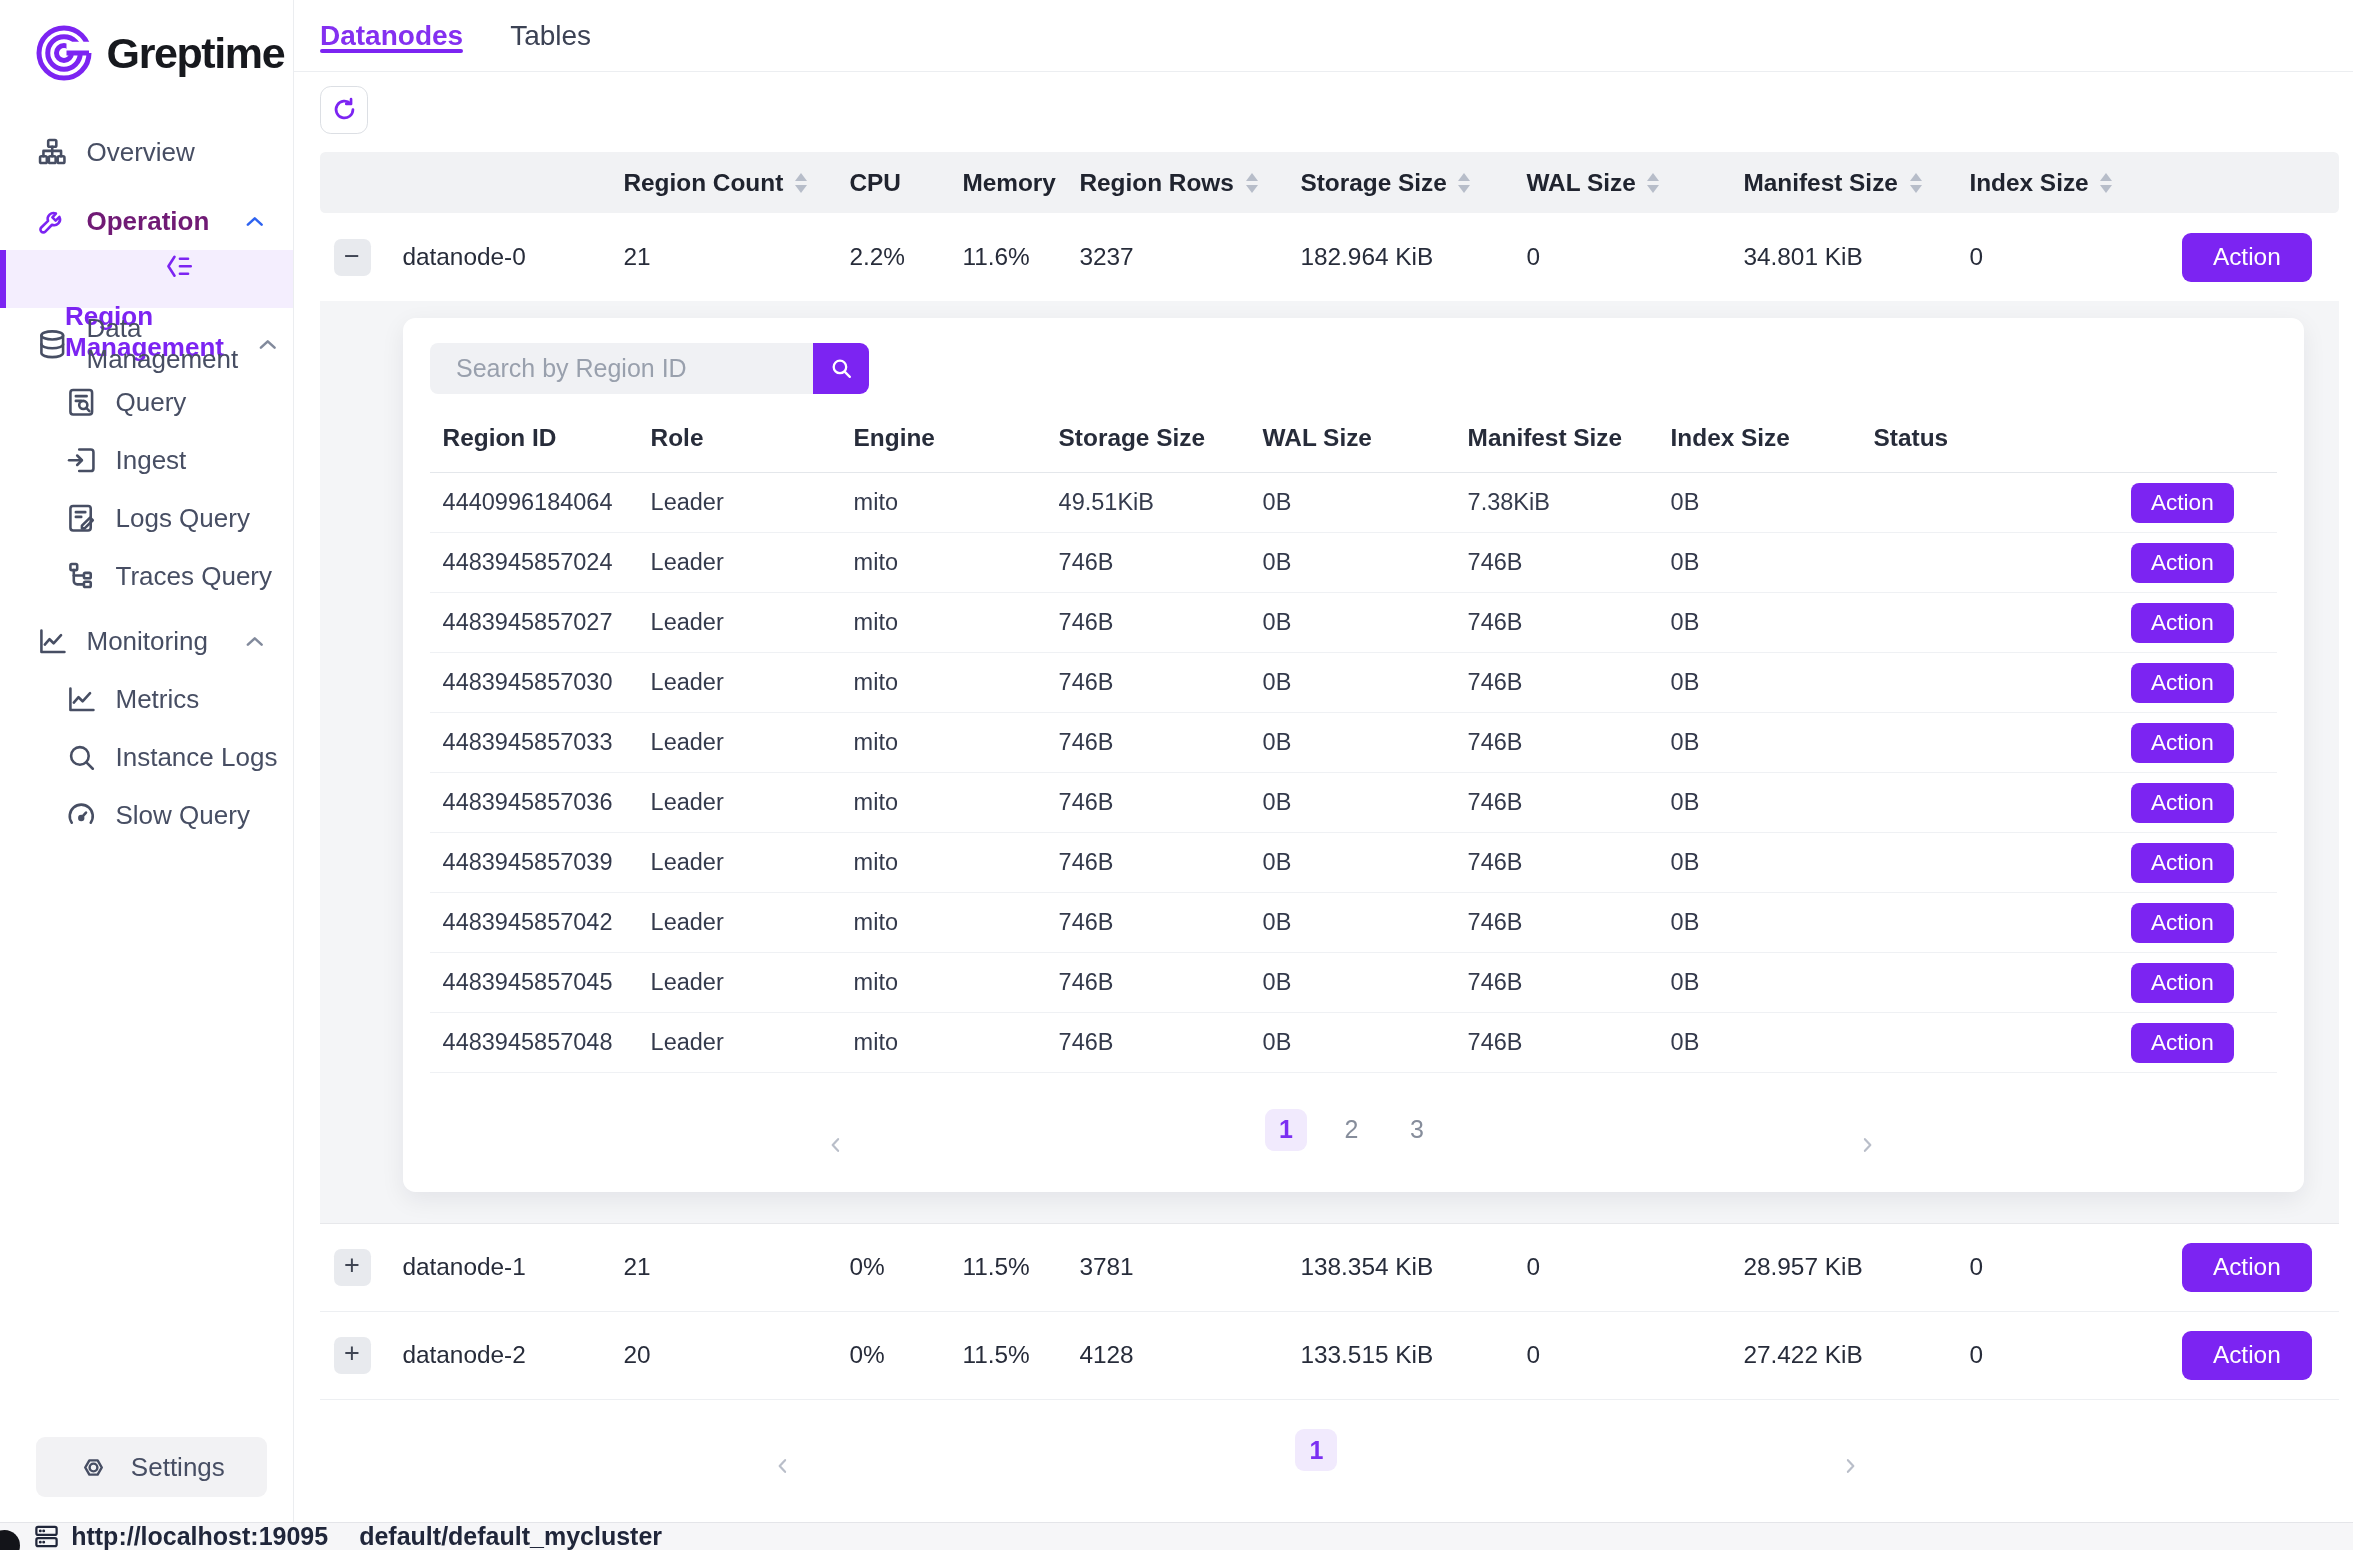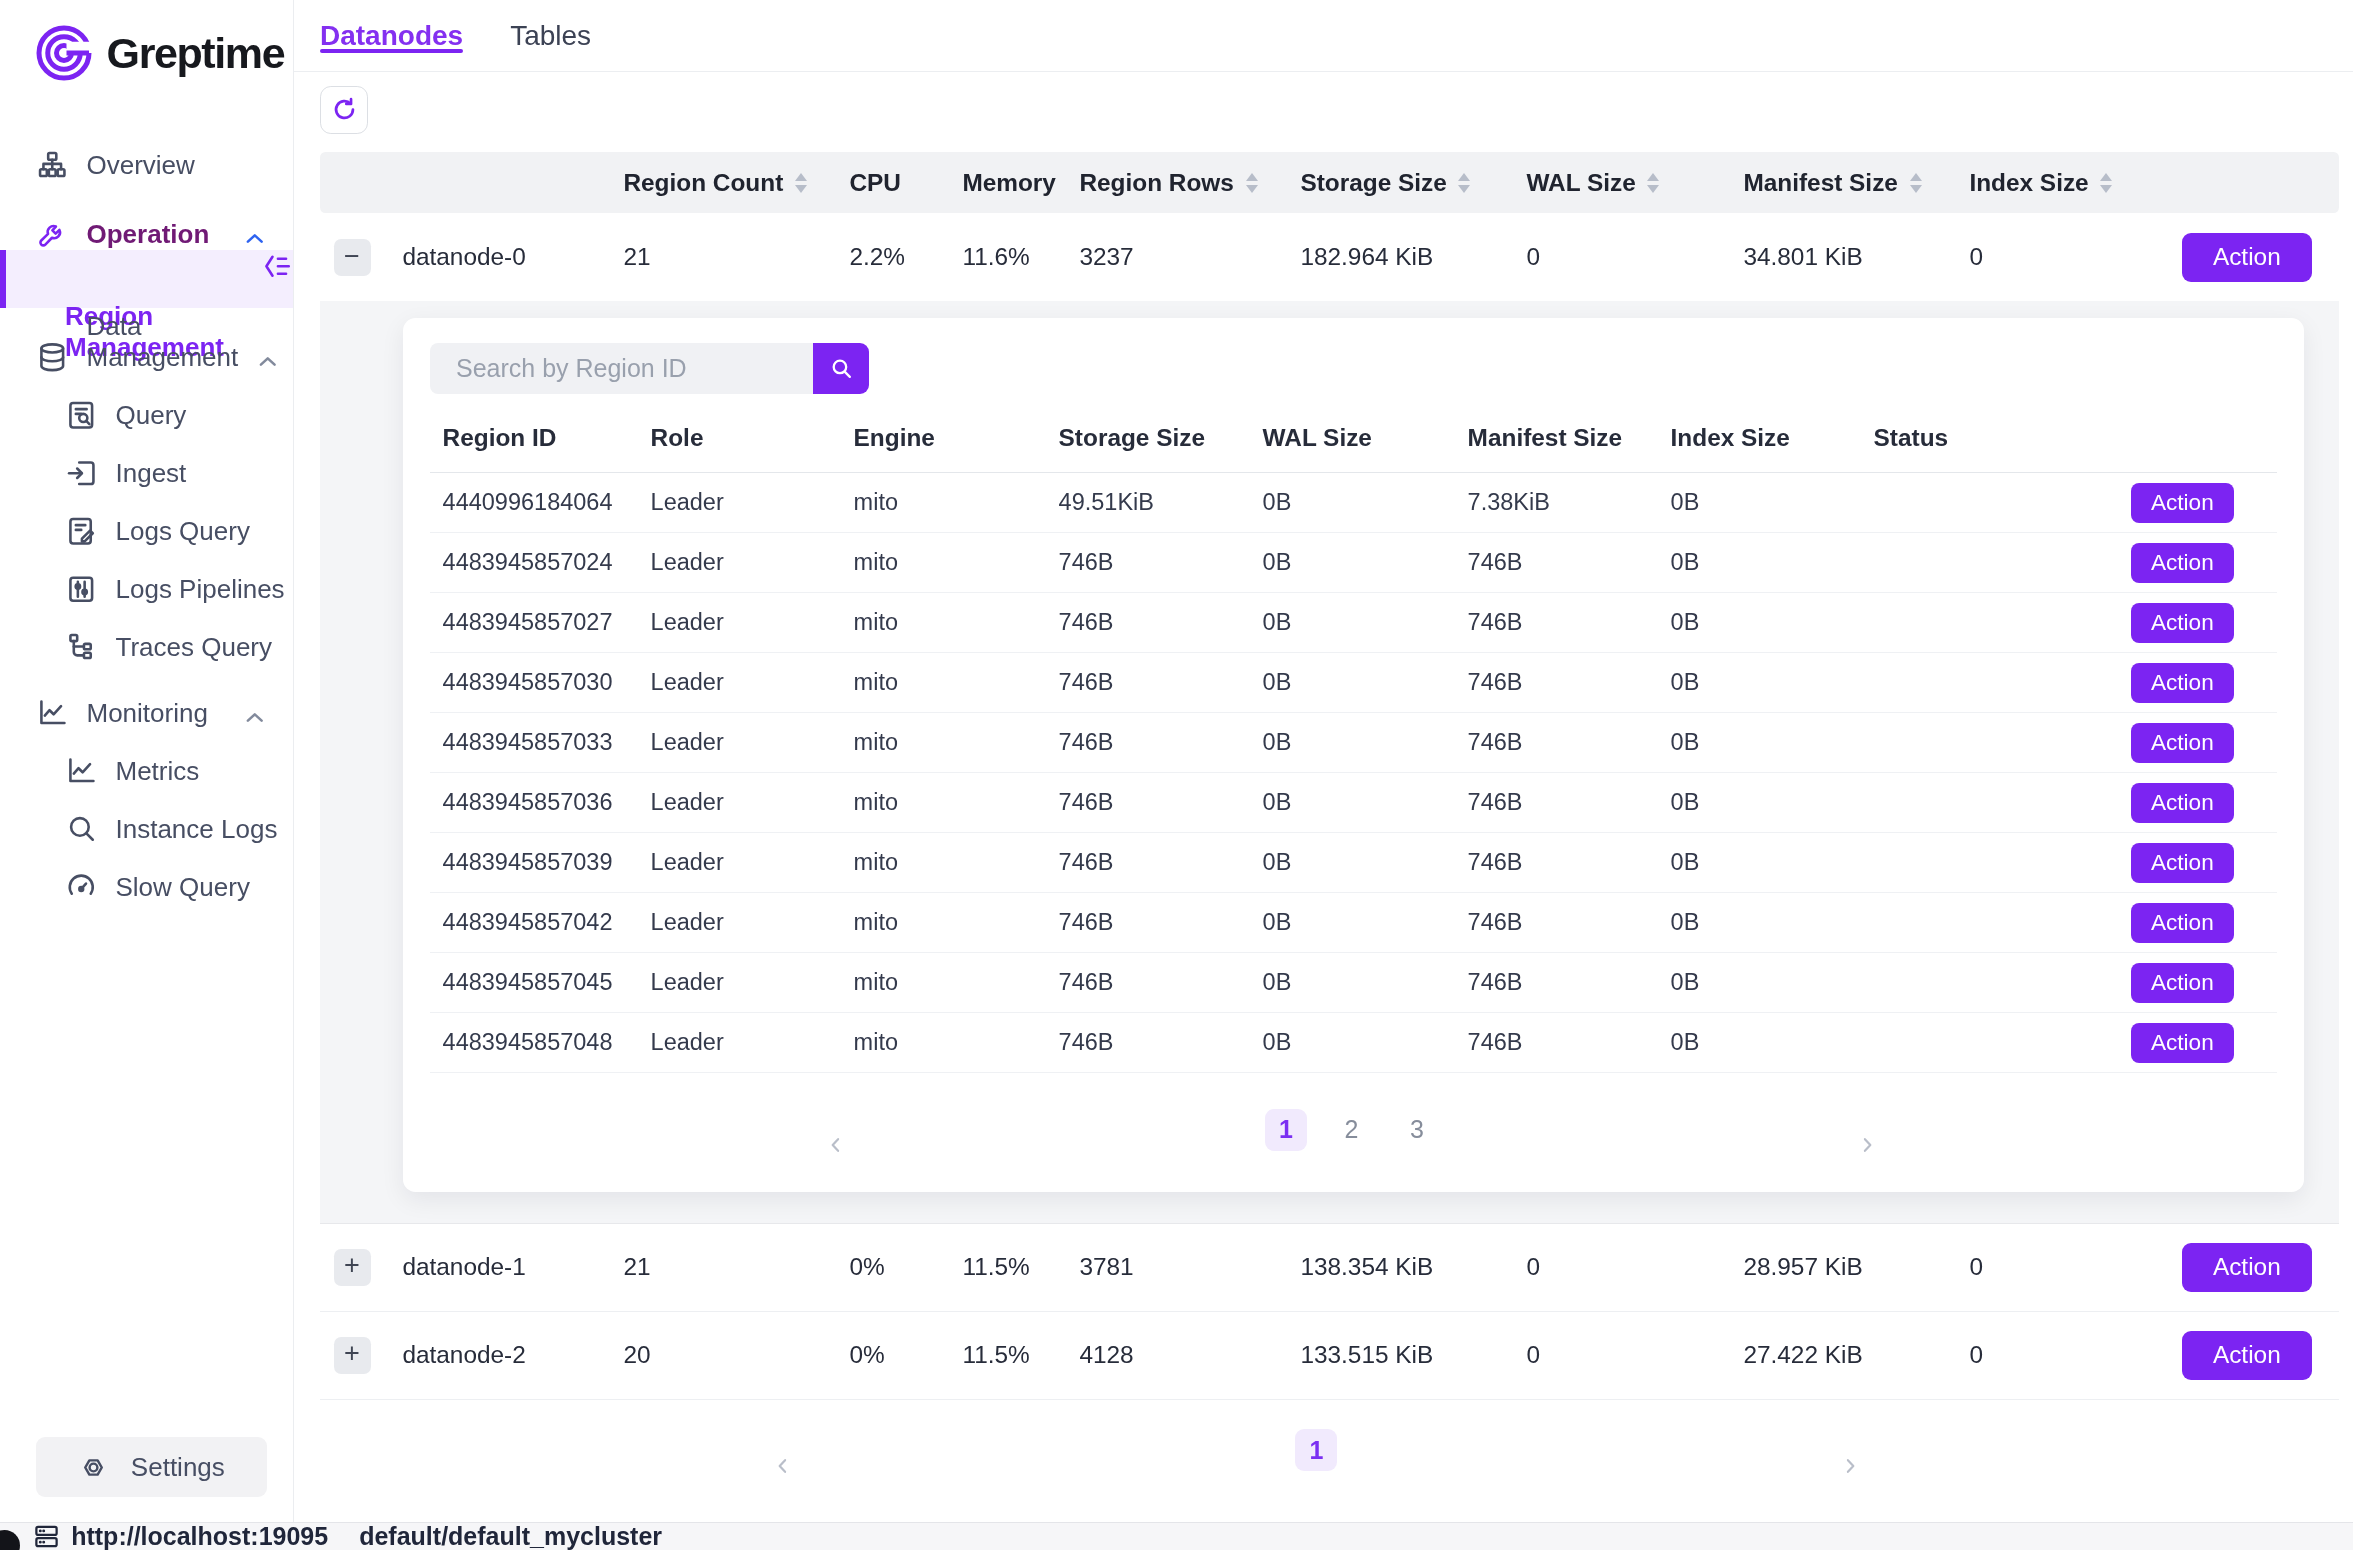--- a/index.html
+++ b/index.html
@@ -10,21 +10,21 @@
   }
   .app { display:flex; height:1522px; }
 
   
   .sidebar { width:294px; flex:0 0 294px; border-right:1.8px solid #ebedf0;
              display:flex; flex-direction:column; padding:16.2px 0 0 0; background:#fff; }
   .logo { display:flex; align-items:center; gap:12.6px; padding:7.2px 0 9px 34px; }
   .logo-mark { width:60px; height:60px; }
   .logo-word { font-size:43px; font-weight:800; letter-spacing:-1.4px; color:#17191e; }
   .nav { margin-top:31px; flex:1 1 auto; }
-  .side-item { display:flex; align-items:flex-end; gap:18px; height:58px; padding-left:36px;
+  .side-item { display:flex; align-items:center; gap:18px; height:58px; padding-left:36px;
                font-size:26px; color:#474e63; cursor:pointer; position:relative; }
   .side-item .icon { width:32.5px; height:32.5px; flex:0 0 32.5px; display:flex; }
   .side-item .icon svg { width:32.5px; height:32.5px; stroke:#474e63; fill:none; stroke-width:1.9;
                          stroke-linecap:round; stroke-linejoin:round; }
   .side-item.child { padding-left:65px; }
   .side-item.group { font-weight:700; }
   .side-item.group.plain { font-weight:400; }
   .side-item .chev { margin-left:auto; margin-right:27px; width:23.5px; height:23.5px; }
   .side-item .chev svg { width:23.5px; height:23.5px; fill:none; stroke:#828a9c; stroke-width:2.6;
                          stroke-linecap:round; stroke-linejoin:round; }
@@ -219,31 +219,20 @@
         <span class="icon">
           <svg viewBox="0 0 24 24">
               <rect x="4" y="3" width="15" height="18" rx="2"></rect>
               <path d="M8 7.5h7M8 11h4"></path>
               <path d="M12.5 17.5l6-6 2 2-6 6h-2v-2z"></path>
             </svg>
         </span>
         <span class="lbl">Logs Query</span>
       </div>
 
-      <div class="side-item child">
-        <span class="icon">
-          <svg viewBox="0 0 24 24">
-              <rect x="4" y="3.5" width="16" height="17" rx="2"></rect>
-              <path d="M9.5 6.5v11M14.5 6.5v11"></path>
-              <circle cx="9.5" cy="10" r="1.6"></circle>
-              <circle cx="14.5" cy="14" r="1.6"></circle>
-            </svg>
-        </span>
-        <span class="lbl">Logs Pipelines</span>
-      </div>
 
       <div class="side-item child">
         <span class="icon">
           <svg viewBox="0 0 24 24">
               <rect x="4" y="3" width="5" height="4.5" rx="1"></rect>
               <path d="M6.5 7.5v8a2.5 2.5 0 0 0 2.5 2.5h4"></path>
               <path d="M6.5 11.5H13"></path>
               <rect x="14" y="9.5" width="5" height="4" rx="1"></rect>
               <rect x="14" y="16" width="5" height="4" rx="1"></rect>
             </svg>

